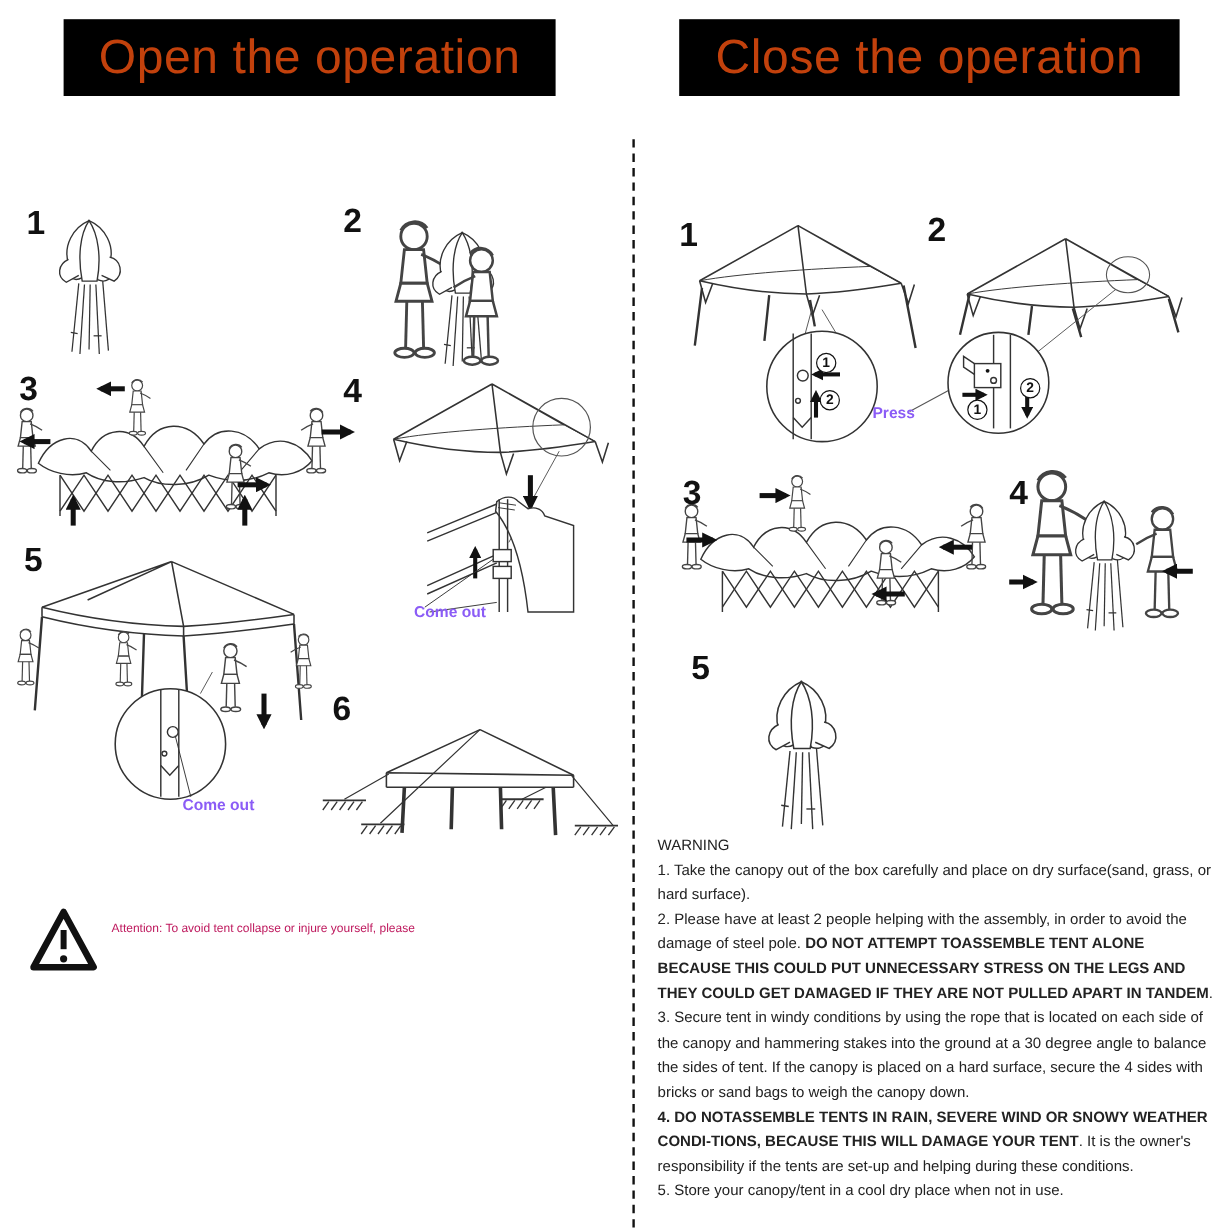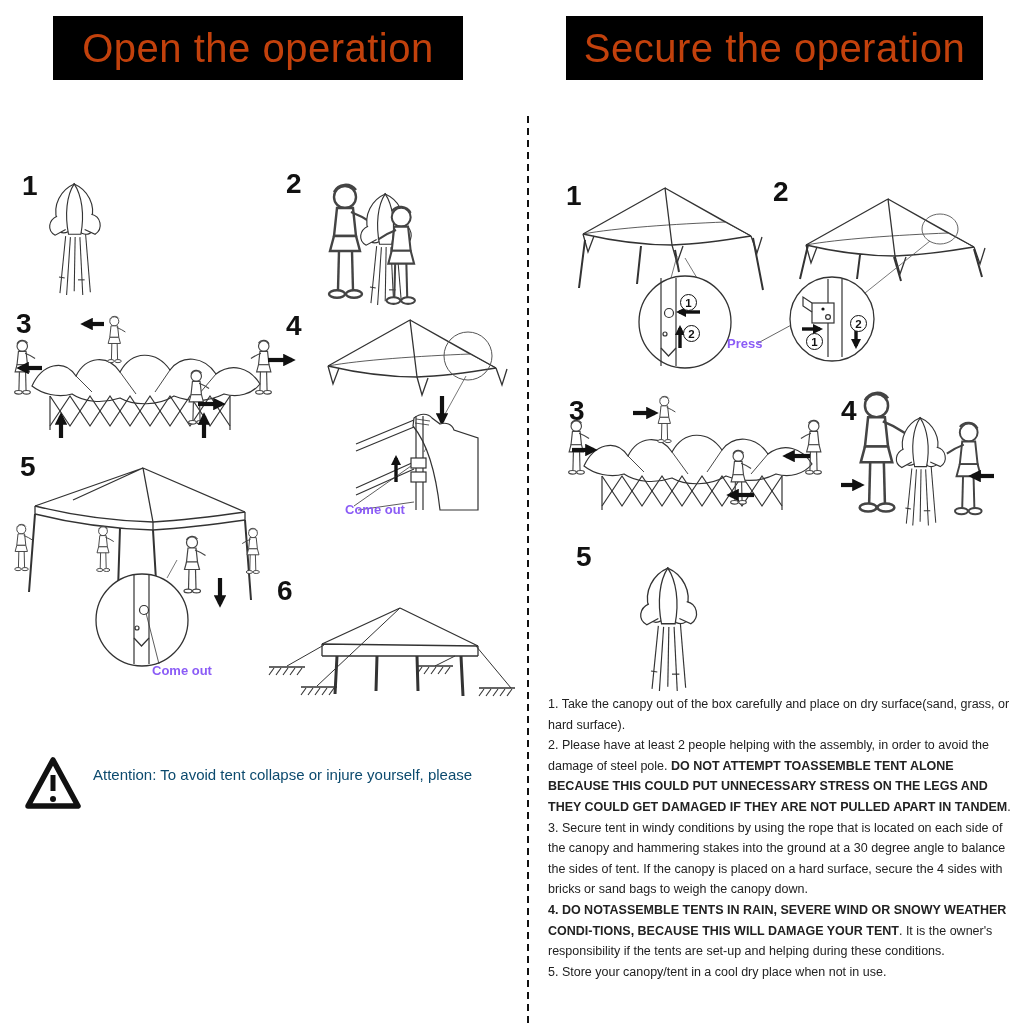--- a/index.html
+++ b/index.html
@@ -8,21 +8,21 @@
   #art{position:absolute;left:0;top:0;width:1024px;height:1024px;}
   .hdr{position:absolute;height:64px;background:#000;color:#c2410c;display:flex;
        align-items:center;justify-content:center;font-size:40px;letter-spacing:.5px;}
   #hdr-open{left:53px;top:16px;width:410px;}
   #hdr-close{left:566px;top:16px;width:417px;}
   .step-num{position:absolute;font-size:28px;font-weight:bold;color:#111;line-height:1;}
   .mini-label{position:absolute;font-size:13px;font-weight:bold;color:#8b5cf6;line-height:1;}
   .badge{position:absolute;width:17px;height:17px;border:1.7px solid #111;border-radius:50%;
          display:flex;align-items:center;justify-content:center;font-size:11.5px;font-weight:bold;
          color:#111;background:#fff;box-sizing:border-box;}
-  #attention-text{position:absolute;left:93px;top:765px;font-size:15px;line-height:19.5px;color:#0c4a6e;}
+  #attention-text{position:absolute;left:93px;top:765px;font-size:10px;line-height:19.5px;color:#be185d;}
   #warning-block{position:absolute;left:548px;top:694px;width:470px;font-size:12.5px;
                  line-height:20.6px;color:#222;}
   #warning-block p{margin:0;}
 </style>
 </head>
 <body>
 
 <div id="sheet">
 
   <svg id="art" viewBox="0 0 1024 1024">
@@ -250,21 +250,21 @@
 
     <g>
       <use href="#bundle" transform="translate(630,566) scale(1.05)"></use>
     </g>
   </svg>
 
   <div class="hdr" id="hdr-open">
     <span>Open the operation</span>
   </div>
   <div class="hdr" id="hdr-close">
-    <span>Secure the operation</span>
+    <span>Close the operation</span>
   </div>
 
   <div class="step-num" style="left:22px;top:172px;">1</div>
   <div class="step-num" style="left:286px;top:170px;">2</div>
   <div class="step-num" style="left:16px;top:310px;">3</div>
   <div class="step-num" style="left:286px;top:312px;">4</div>
   <div class="step-num" style="left:20px;top:453px;">5</div>
   <div class="step-num" style="left:277px;top:577px;">6</div>
 
   <div class="step-num" style="left:566px;top:182px;">1</div>
@@ -280,20 +280,21 @@
   <span class="badge" style="left:680px;top:294px;">1</span>
   <span class="badge" style="left:683px;top:325px;">2</span>
   <span class="badge" style="left:806px;top:333px;">1</span>
   <span class="badge" style="left:850px;top:315px;">2</span>
 
   <div id="attention-text">
     <div>Attention: To avoid tent collapse or injure yourself, please</div>
   </div>
 
   <div id="warning-block">
+    <p>WARNING</p>
     <p><span>1. Take the canopy out of the box carefully and place on dry surface(sand, grass, or hard surface).</span></p>
     <p><span>2. Please have at least 2 people helping with the assembly, in order to avoid the damage of steel pole. </span><span style="font-weight: bold;">DO NOT ATTEMPT TOASSEMBLE TENT ALONE BECAUSE THIS COULD PUT UNNECESSARY STRESS ON THE LEGS AND THEY COULD GET DAMAGED IF THEY ARE NOT PULLED APART IN TANDEM</span><span>.</span></p>
     <p><span>3. Secure tent in windy conditions by using the rope that is located on each side of the canopy and hammering stakes into the ground at a 30 degree angle to balance the sides of tent. If the canopy is placed on a hard surface, secure the 4 sides with bricks or sand bags to weigh the canopy down.</span></p>
     <p><span style="font-weight: bold;">4. DO NOTASSEMBLE TENTS IN RAIN, SEVERE WIND OR SNOWY WEATHER CONDI-TIONS, BECAUSE THIS WILL DAMAGE YOUR TENT</span><span>. It is the owner's responsibility if the tents are set-up and helping during these conditions.</span></p>
     <p><span>5. Store your canopy/tent in a cool dry place when not in use.</span></p>
   </div>
 
 </div>
 
 </body></html>

